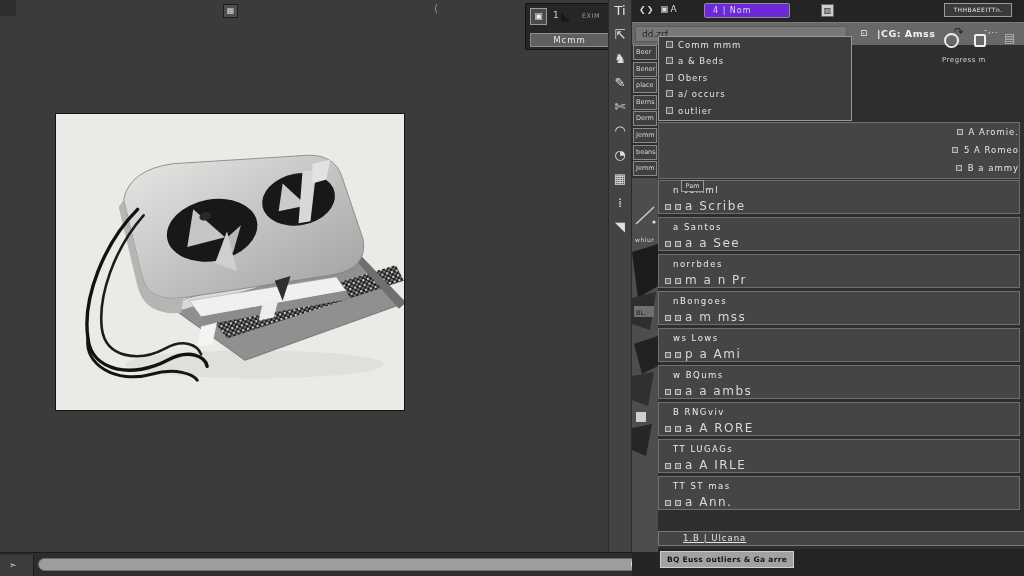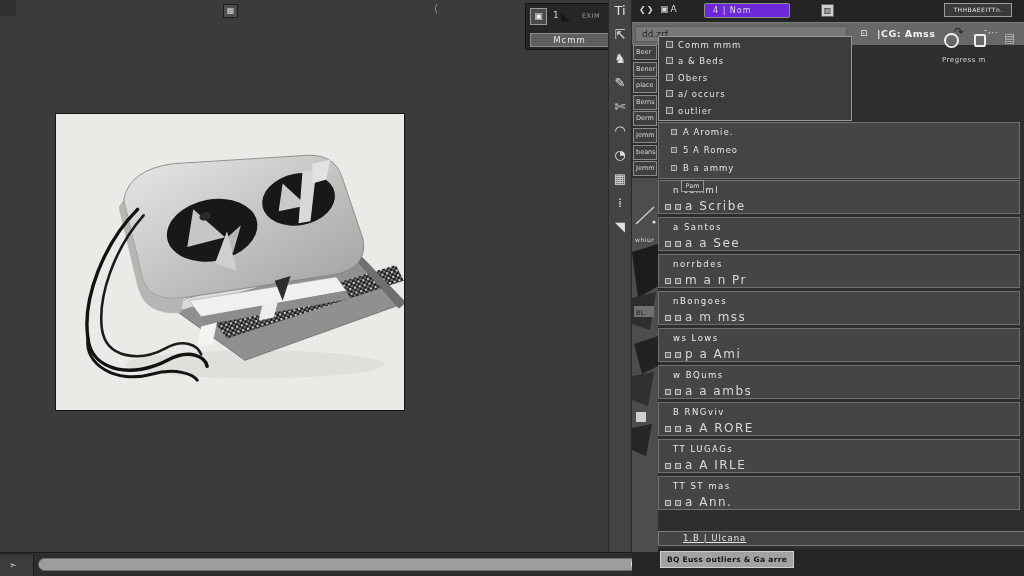--- a/index.html
+++ b/index.html
@@ -72,21 +72,21 @@
 
   .mini-col { position:absolute; left:1px; top:45px; width:24px;border-radius:6px; }
   .mini-item { height:15px; margin-bottom:1.6px; border:1px solid #8a8a8a; background:#3f3f3f;
     color:#d8d8d8; font-size:6.5px; line-height:13px; padding-left:2px; overflow:hidden; white-space:nowrap; }
 
   .dropdown { position:absolute; left:26px; top:36px; width:194px; height:85px; background:#3c3c3c; border:1px solid #989898; }
   .dd-item { height:16.4px; color:#e4e4e4; font-size:8.5px; line-height:16px; padding-left:7px; letter-spacing:1px; white-space:nowrap; }
   .dd-ic { display:inline-block; width:7px; height:7px; border:1px solid #b5b5b5; background:#585858; margin-right:5px; }
 
   .group2 { position:absolute; left:26px; top:122px; width:362px; height:57px; background:#454545; border:1px solid #6f6f6f; }
-  .g2-item { height:18.2px; color:#e6e6e6; font-size:8.5px; line-height:18px; padding-left:12px; letter-spacing:1px; }
+  .g2-item { height:18.2px; color:#e6e6e6; font-size:8.5px; line-height:18px; letter-spacing:1px;text-align:right; }
   .g2-ic { display:inline-block; width:6px; height:6px; border:1px solid #b5b5b5; background:#5f5f5f; margin-right:6px; }
 
   .layer-list { position:absolute; left:26px; top:180px; width:362px; }
   .lgroup { height:34px; background:#454545; border:1px solid #6f6f6f; margin-bottom:3px; }
   .ltitle { padding:4px 0 0 14px; color:#ececec; font-size:8.5px; letter-spacing:1.5px; white-space:nowrap; }
   .lsub { padding:4px 0 0 6px; color:#d8d8d8; font-size:12px; letter-spacing:1.5px; white-space:nowrap; }
   .sq { display:inline-block; width:6px; height:6px; border:1px solid #c0c0c0; background:#6a6a6a; margin-right:4px; }
 
   .footer-row { position:absolute; left:26px; top:531px; width:412px; height:15px; background:#454545;
     border:1px solid #7a7a7a; color:#e4e4e4; font-size:8.5px; line-height:13px; padding-left:24px; letter-spacing:1px;text-decoration:underline; }

